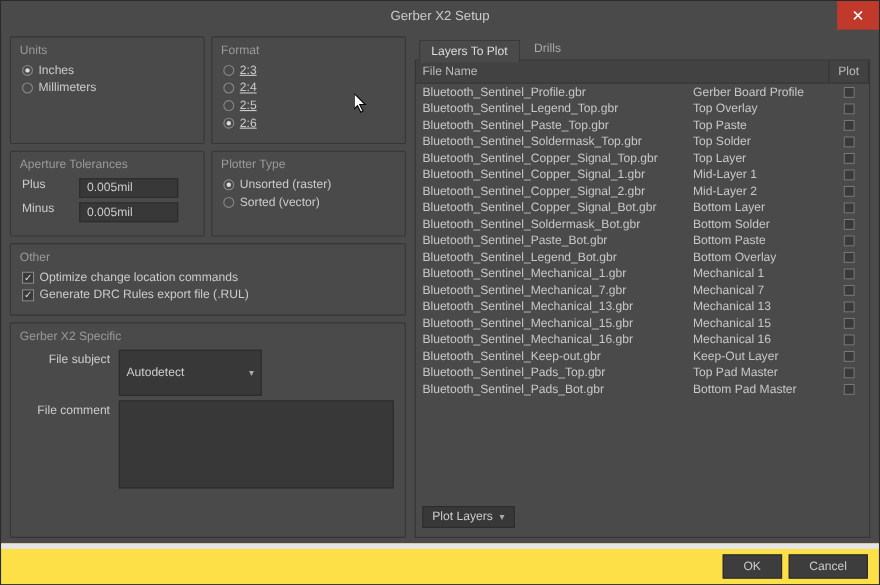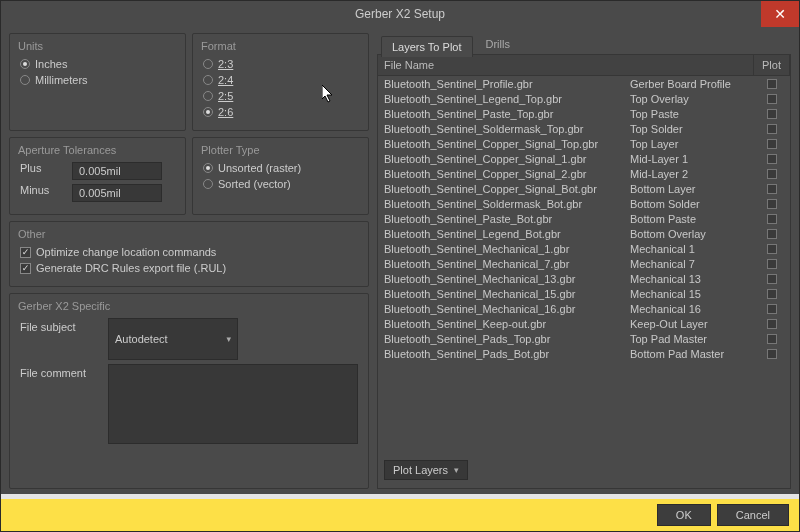--- a/index.html
+++ b/index.html
@@ -19,21 +19,21 @@
   .radio { width: 10px; height: 10px; border: 1px solid #888; border-radius: 50%; display: inline-flex; align-items: center; justify-content: center; flex-shrink: 0; }
   .radio.selected::after { content: ""; width: 4px; height: 4px; background: #ddd; border-radius: 50%; }
   .check { width: 11px; height: 11px; border: 1px solid #888; display: inline-flex; align-items: center; justify-content: center; flex-shrink: 0; background: #3a3a3a; }
   .check.selected::after { content: "✓"; font-size: 9px; color: #ddd; line-height: 1; }
   .radio-label, .check-label { color: #ccc; cursor: default; }
   .radio-label.u { text-decoration: underline; }
   .tol-row { display: flex; gap: 8px; margin: 4px 2px; }
   .tol-label { width: 44px; color: #ccc; }
   .text-input { background: #383838; border: 1px solid #2c2c2c; color: #ccc; padding: 2px 6px; font-size: 11px; height: 18px; }
   .tol-input { width: 90px; }
-  .file-row { display: flex; align-items: flex-start; gap: 8px; margin: 4px 2px; }
+  .file-row { display: flex; align-items: flex-start; gap: 8px; margin: 4px 2px; text-align: right; }
   .file-label { width: 80px; color: #ccc; padding-top: 3px; }
   .select { background: #383838; border: 1px solid #2c2c2c; color: #ccc; padding: 20px 6px; font-size: 11px; height: 20px; width: 130px; display: flex; align-items: center; justify-content: space-between; cursor: pointer; }
   .select::after { content: "▾"; font-size: 9px; color: #aaa; }
   .textarea { background: #383838; border: 1px solid #2c2c2c; flex: 1; height: 80px; }
   .tabs { display: flex; gap: 2px; border-bottom: 1px solid #363636; padding: 0 4px; }
   .tab { padding: 4px 10px; color: #aaa; font-size: 11px; cursor: pointer; border: 1px solid transparent; border-bottom: none; }
   .tab.active { color: #ddd; border-color: #363636; background: #4a4a4a; border-radius: 2px 2px 0 0; position: relative; top: 3px; }
   .table-wrap { flex: 1; border: 1px solid #363636; border-top: none; overflow: hidden; display: flex; flex-direction: column; }
   .thead { display: flex; background: #424242; border-bottom: 1px solid #363636; }
   .th { padding: 4px 6px; color: #bbb; font-size: 11px; border-right: 1px solid #363636; }

